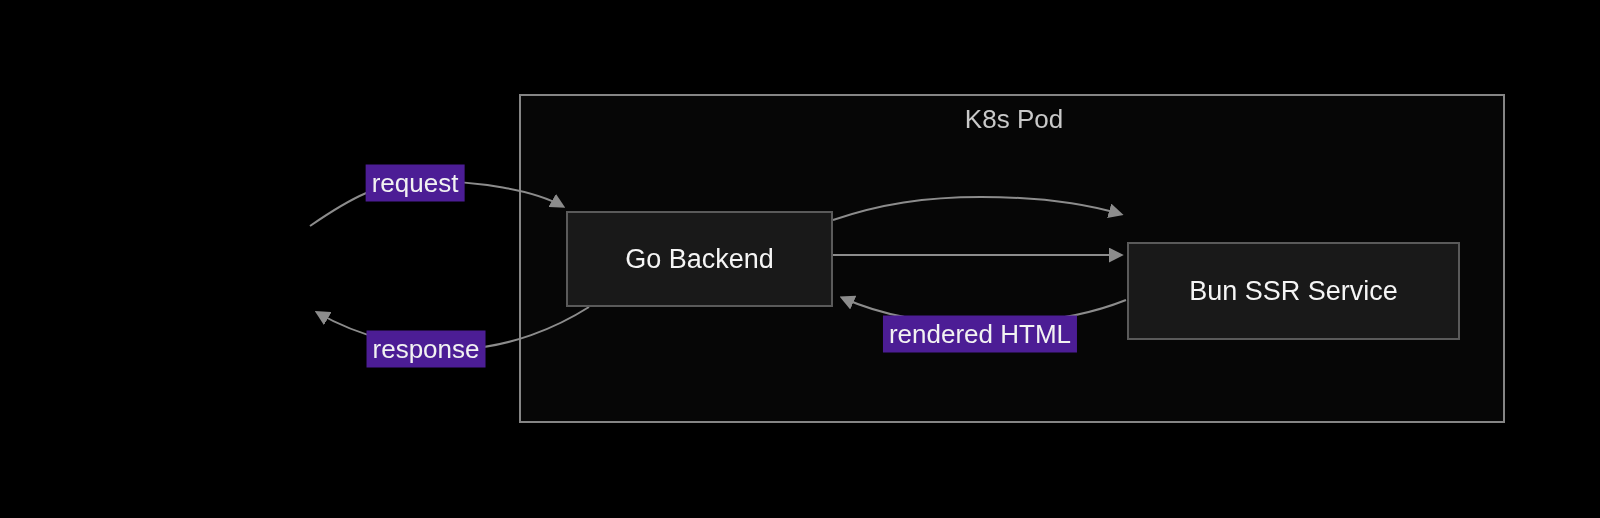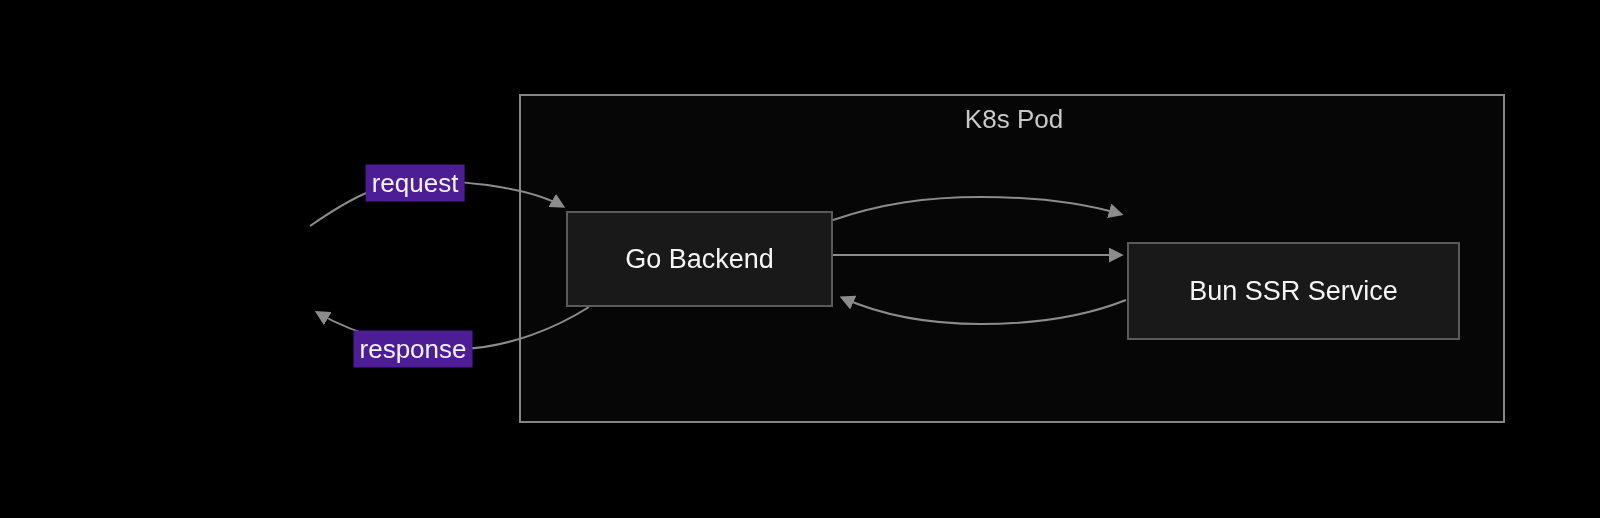--- a/index.html
+++ b/index.html
@@ -74,21 +74,21 @@
     position: absolute;
     transform: translate(-50%, -50%);
     background: #4c1d95;
     color: #f2f2f2;
     font-size: 26px;
     padding: 3px 6px;
     white-space: nowrap;
     z-index: 4;
   }
   .lbl-request       { left: 415px; top: 183px; }
-  .lbl-response      { left: 413px; top: 349px; }
+  .lbl-response      { left: 426px; top: 349px; }
   .lbl-html-render   { left: 979px; top: 176px; }
   .lbl-static-assets { left: 981px; top: 254px; }
   .lbl-rendered-html { left: 980px; top: 334px; }
 </style>
 </head>
 <body>
 
 <div class="stage">
 
   <div class="cluster">
@@ -116,14 +116,15 @@
   <div class="node node-bun">
     <span>Bun SSR Service</span>
   </div>
 
   <div class="edge-label lbl-request">request</div>
 
   <div class="edge-label lbl-response">response</div>
 
 
 
+  <div class="edge-label lbl-rendered-html">rendered HTML</div>
 
 </div>
 
 </body></html>

